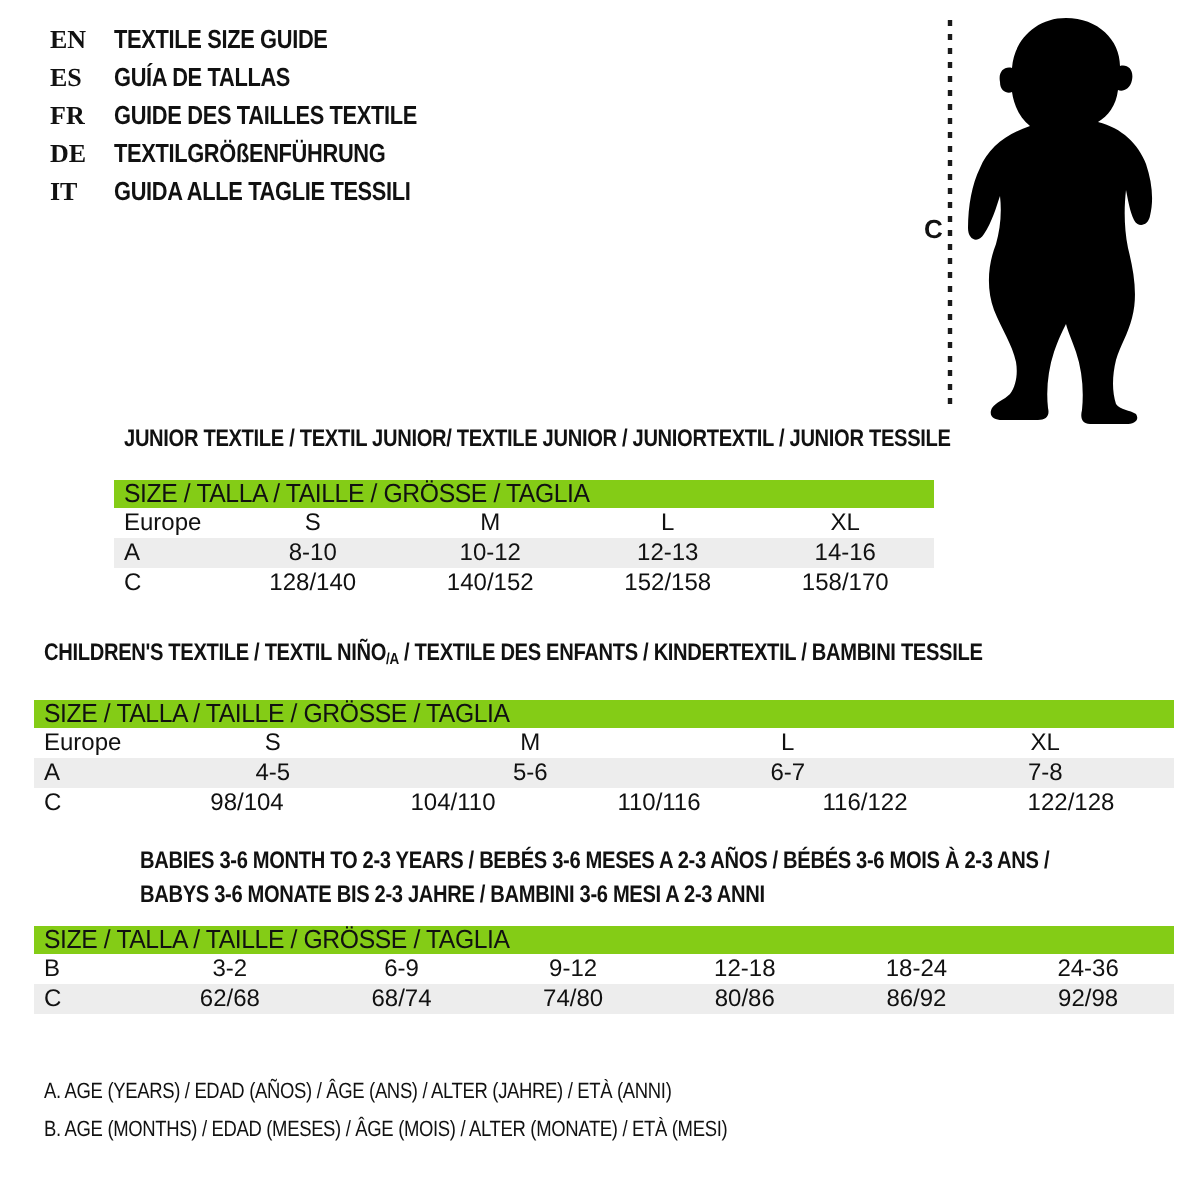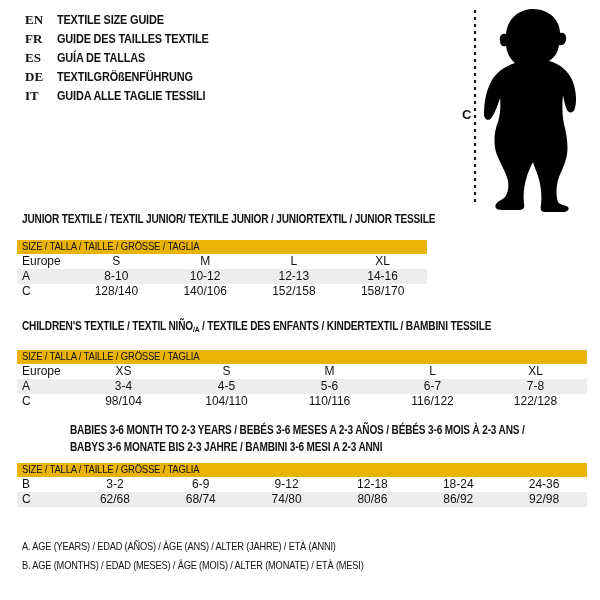--- a/index.html
+++ b/index.html
@@ -21,21 +21,21 @@
   .figure { position:absolute; left:438px; top:2px; width:162px; height:212px; }
   .figure svg { display:block; }
   .fig-c { font-size:13px; font-weight:bold; fill:#111; font-family:"Liberation Sans", sans-serif; }
 
   
   .size-table { position:absolute; left:17px; }
   .t-title { font-size:12px; font-weight:bold; line-height:13px; margin-left:5px; }
   .t-title3 { font-size:12px; font-weight:bold; line-height:17px; margin-left:5px;padding-left:48px; }
   .t-gap { height:14px; }
   .t-gap3 { height:7px; }
-  .t-bar { height:14px; line-height:14px; font-size:10px; padding-left:5px; background:#eab308; color:#111; }
+  .t-bar { height:14px; line-height:14px; font-size:13px; padding-left:5px; background:#84cc16; color:#111; }
   .t-row { display:flex; height:15px; line-height:15px; font-size:12px; }
   .t-row.shaded { background:#ededed; }
   .t-lab { width:55px; padding-left:5px; }
   .t-cell { flex:1; text-align:center; }
   .subsm { font-size:8px; vertical-align:-2px; }
 
   
   .footnotes { position:absolute; left:22px; top:537px; }
   .footnote { font-size:11px; font-weight:normal; line-height:18.5px; }
 </style>
@@ -43,26 +43,26 @@
 <body>
 
 <div class="page">
 
   <div class="lang-list">
     <div class="lang-row">
       <span class="lang-code">EN</span>
       <span class="lang-label cond">TEXTILE SIZE GUIDE</span>
     </div>
     <div class="lang-row">
+      <span class="lang-code">ES</span>
+      <span class="lang-label cond">GUÍA DE TALLAS</span>
+    </div>
+    <div class="lang-row">
       <span class="lang-code">FR</span>
       <span class="lang-label cond">GUIDE DES TAILLES TEXTILE</span>
-    </div>
-    <div class="lang-row">
-      <span class="lang-code">ES</span>
-      <span class="lang-label cond">GUÍA DE TALLAS</span>
     </div>
     <div class="lang-row">
       <span class="lang-code">DE</span>
       <span class="lang-label cond">TEXTILGRÖßENFÜHRUNG</span>
     </div>
     <div class="lang-row">
       <span class="lang-code">IT</span>
       <span class="lang-label cond">GUIDA ALLE TAGLIE TESSILI</span>
     </div>
   </div>
@@ -106,64 +106,62 @@
         C46,101 48,90 52,82
         C56,72 65,65 77,61
         C72,57 69,51 68,44
         C66,45 62,44 62,39
         C61,34 64,31 68,32
         C69,18 80,7 95,7
         Z"></path>
     </svg>
   </div>
 
-  <div class="size-table" style="top:213px; width:410px;">
+  <div class="size-table" style="top:213px; width:410px;margin-left:40px;">
     <div class="t-title"><span class="cond">JUNIOR TEXTILE / TEXTIL JUNIOR/ TEXTILE JUNIOR / JUNIORTEXTIL / JUNIOR TESSILE</span></div>
     <div class="t-gap"></div>
     <div class="t-bar"><span class="cond" style="transform:scaleX(0.95);">SIZE / TALLA / TAILLE / GRÖSSE / TAGLIA</span></div>
     <div class="t-row">
       <span class="t-lab">Europe</span>
       <span class="t-cell">S</span>
       <span class="t-cell">M</span>
       <span class="t-cell">L</span>
       <span class="t-cell">XL</span>
     </div>
     <div class="t-row shaded">
       <span class="t-lab">A</span>
       <span class="t-cell">8-10</span>
       <span class="t-cell">10-12</span>
       <span class="t-cell">12-13</span>
       <span class="t-cell">14-16</span>
     </div>
     <div class="t-row">
       <span class="t-lab">C</span>
       <span class="t-cell">128/140</span>
-      <span class="t-cell">140/106</span>
+      <span class="t-cell">140/152</span>
       <span class="t-cell">152/158</span>
       <span class="t-cell">158/170</span>
     </div>
   </div>
 
   <div class="size-table" style="top:320px; width:570px;">
     <div class="t-title">
       <span class="cond"><span>CHILDREN'S TEXTILE / TEXTIL NIÑO</span><span class="subsm">/A</span><span> / TEXTILE DES ENFANTS / KINDERTEXTIL / BAMBINI TESSILE</span></span>
     </div>
     <div class="t-gap"></div>
     <div class="t-bar"><span class="cond" style="transform:scaleX(0.95);">SIZE / TALLA / TAILLE / GRÖSSE / TAGLIA</span></div>
     <div class="t-row">
       <span class="t-lab">Europe</span>
-      <span class="t-cell">XS</span>
       <span class="t-cell">S</span>
       <span class="t-cell">M</span>
       <span class="t-cell">L</span>
       <span class="t-cell">XL</span>
     </div>
     <div class="t-row shaded">
       <span class="t-lab">A</span>
-      <span class="t-cell">3-4</span>
       <span class="t-cell">4-5</span>
       <span class="t-cell">5-6</span>
       <span class="t-cell">6-7</span>
       <span class="t-cell">7-8</span>
     </div>
     <div class="t-row">
       <span class="t-lab">C</span>
       <span class="t-cell">98/104</span>
       <span class="t-cell">104/110</span>
       <span class="t-cell">110/116</span>

